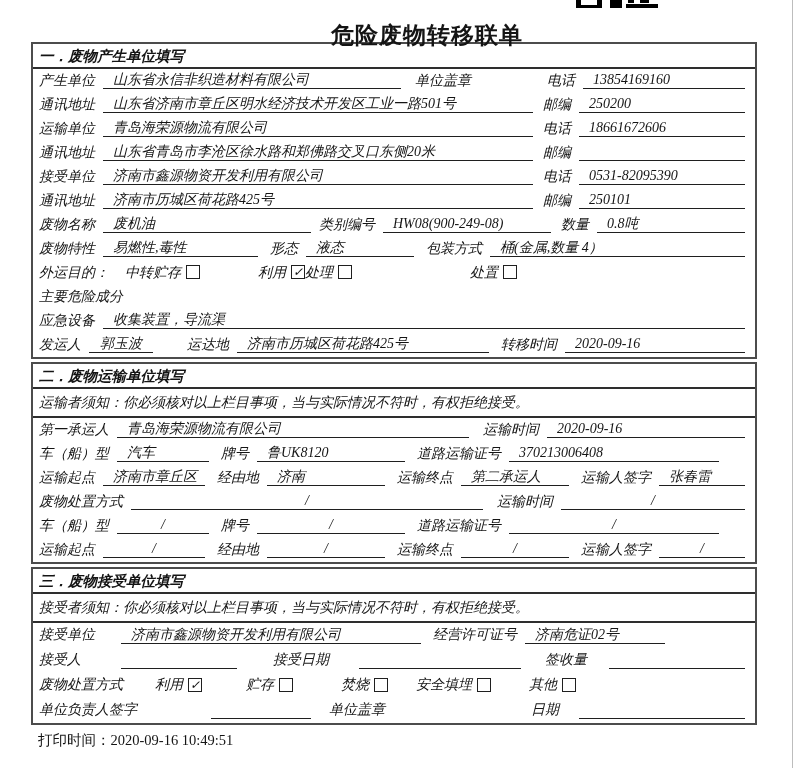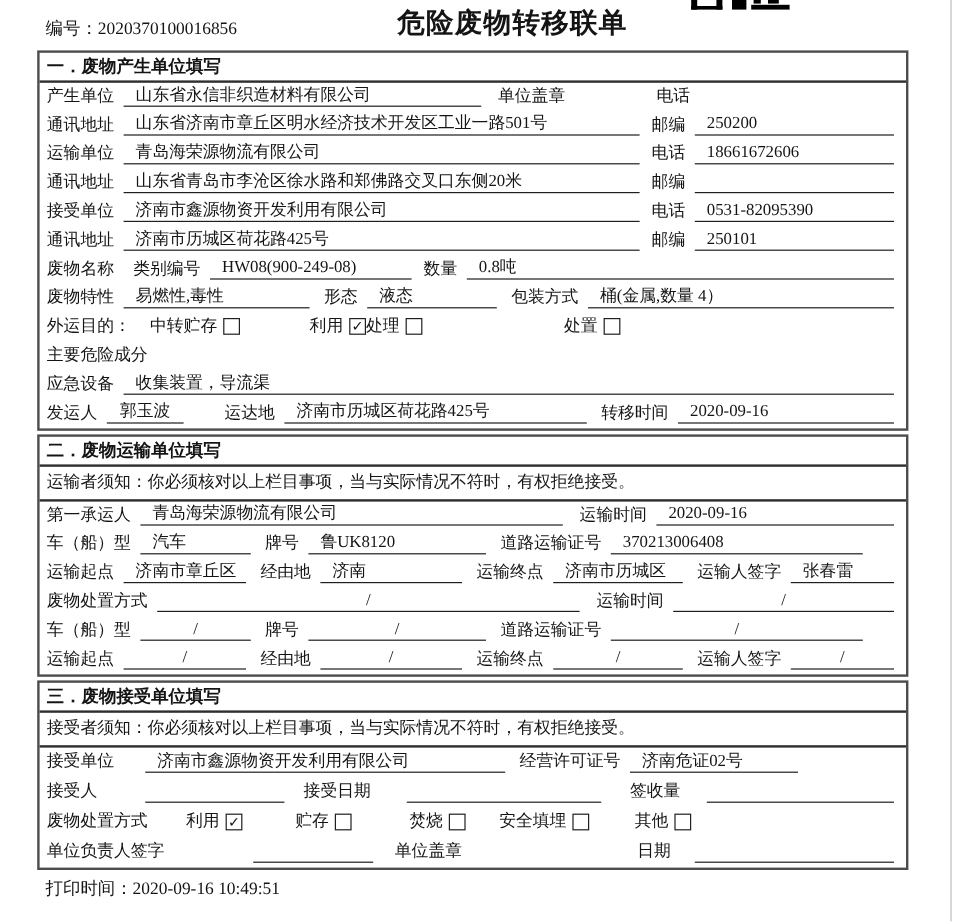--- a/index.html
+++ b/index.html
@@ -6,26 +6,26 @@
   body{
     width:796px;height:768px;position:relative;overflow:hidden;
     font-family:"Liberation Serif","DejaVu Serif",serif;
     color:#141414;
   }
   .page-edge{position:absolute;top:0;bottom:0;right:3px;width:1px;background:#bdbdbd;}
 
   
   .doc-header{position:relative;height:42px;}
   .doc-number{position:absolute;left:38px;top:14px;font-size:14.5px;white-space:nowrap;}
-  .doc-title{position:absolute;left:331px;top:4px;margin:0;font-size:23px;font-weight:bold;letter-spacing:1px;white-space:nowrap;}
+  .doc-title{position:absolute;left:331px;top:20px;margin:0;font-size:23px;font-weight:bold;letter-spacing:1px;white-space:nowrap;}
   .qr{position:absolute;left:576px;top:0;width:82px;height:8px;}
   .qr div{position:absolute;background:#000;}
 
   
-  .form-box{border:2px solid #4c4c4c;margin:0 39px 3px 31px;background:#fff;}
+  .form-box{border:2px solid #4c4c4c;margin:0 39px 3px 31px;background:#fff;font-style:italic;}
   .sec-title{font-weight:bold;font-size:14.5px;padding:3px 6px 2px 6px;border-bottom:2px solid #2e2e2e;line-height:18px;}
   .notice-row{border-bottom:2px solid #2e2e2e;padding:4px 6px 4px 6px;font-size:14px;line-height:19px;white-space:nowrap;}
 
   .row{display:flex;align-items:center;height:24px;padding:0 10px 2px 6px;font-size:14px;white-space:nowrap;box-sizing:border-box;}
   .s2 .row{height:24px}
   .s3 .row{height:25px}
   .lbl{flex:0 0 auto;margin-right:8px;line-height:17px;}
   .u{border-bottom:1px solid #1f1f1f;height:18px;line-height:17px;padding:0 4px 0 10px;box-sizing:border-box;flex:0 0 auto;overflow:hidden;}
   .fx{flex:1 1 auto;}
   .ctr{text-align:center;padding:0;}
@@ -34,43 +34,41 @@
   .cb-item{display:flex;align-items:center;}
   .cb-label{line-height:17px;}
   .cb{display:inline-block;width:12px;height:12px;border:1.5px solid #1f1f1f;margin-left:5px;font-size:12px;line-height:12px;text-align:center;color:#111;box-sizing:content-box;}
 
   .print-time{margin:6px 0 0 38px;font-size:14.5px;white-space:nowrap;}
 </style>
 </head>
 <body>
 
 <div class="doc-header">
-  <div class="doc-number">
-    <span>编号：</span><span>2020370100016856</span>
-  </div>
   <h1 class="doc-title">危险废物转移联单</h1>
   <div class="qr">
     <div style="left:0;top:0;width:5px;height:8px;"></div>
     <div style="left:21px;top:0;width:5px;height:8px;"></div>
     <div style="left:0;top:5px;width:26px;height:3px;"></div>
     <div style="left:34px;top:0;width:12px;height:8px;"></div>
     <div style="left:52px;top:0;width:6px;height:3px;"></div>
     <div style="left:64px;top:0;width:9px;height:3px;"></div>
     <div style="left:50px;top:4px;width:32px;height:4px;"></div>
   </div>
 </div>
 
 <div class="form-box s1">
   <div class="sec-title">一．废物产生单位填写</div>
 
   <div class="row">
     <span class="lbl">产生单位</span>
     <span class="u" style="width:298px">山东省永信非织造材料有限公司</span>
     <span class="lbl" style="margin-left:14px">单位盖章</span>
     <span class="lbl" style="margin-left:68px">电话</span>
+    <span class="u fx">13854169160</span>
   </div>
 
   <div class="row">
     <span class="lbl">通讯地址</span>
     <span class="u" style="width:430px">山东省济南市章丘区明水经济技术开发区工业一路501号</span>
     <span class="lbl" style="margin-left:10px">邮编</span>
     <span class="u fx">250200</span>
   </div>
 
   <div class="row">
@@ -96,20 +94,21 @@
 
   <div class="row">
     <span class="lbl">通讯地址</span>
     <span class="u" style="width:430px">济南市历城区荷花路425号</span>
     <span class="lbl" style="margin-left:10px">邮编</span>
     <span class="u fx">250101</span>
   </div>
 
   <div class="row">
     <span class="lbl">废物名称</span>
+    <span class="u" style="width:208px">废机油</span>
     <span class="lbl" style="margin-left:8px">类别编号</span>
     <span class="u" style="width:168px">HW08(900-249-08)</span>
     <span class="lbl" style="margin-left:10px">数量</span>
     <span class="u fx">0.8吨</span>
   </div>
 
   <div class="row">
     <span class="lbl">废物特性</span>
     <span class="u" style="width:155px">易燃性,毒性</span>
     <span class="lbl" style="margin-left:12px">形态</span>
@@ -177,21 +176,21 @@
     <span class="lbl" style="margin-left:12px">道路运输证号</span>
     <span class="u fx" style="margin-right:26px">370213006408</span>
   </div>
 
   <div class="row">
     <span class="lbl">运输起点</span>
     <span class="u" style="width:102px">济南市章丘区</span>
     <span class="lbl" style="margin-left:12px">经由地</span>
     <span class="u" style="width:118px">济南</span>
     <span class="lbl" style="margin-left:12px">运输终点</span>
-    <span class="u" style="width:108px">济南市历城区</span>
+    <span class="u" style="width:108px">第二承运人</span>
     <span class="lbl" style="margin-left:12px">运输人签字</span>
     <span class="u fx">张春雷</span>
   </div>
 
   <div class="row">
     <span class="lbl">废物处置方式</span>
     <span class="u ctr" style="width:352px">/</span>
     <span class="lbl" style="margin-left:14px">运输时间</span>
     <span class="u fx ctr">/</span>
   </div>
@@ -224,21 +223,21 @@
   <div class="row">
     <span class="lbl">接受单位</span>
     <span class="u" style="width:300px;margin-left:18px">济南市鑫源物资开发利用有限公司</span>
     <span class="lbl" style="margin-left:12px">经营许可证号</span>
     <span class="u fx" style="margin-right:80px">济南危证02号</span>
   </div>
 
   <div class="row">
     <span class="lbl">接受人</span>
     <span class="u" style="width:116px;margin-left:32px"></span>
-    <span class="lbl" style="margin-left:16px">接受日期</span>
+    <span class="lbl" style="margin-left:36px">接受日期</span>
     <span class="u" style="width:162px;margin-left:22px"></span>
     <span class="lbl" style="margin-left:24px">签收量</span>
     <span class="u fx" style="margin-left:14px"></span>
   </div>
 
   <div class="row">
     <span class="lbl">废物处置方式</span>
     <span class="cb-item" style="margin-left:24px">
       <span class="cb-label">利用</span>
       <span class="cb">✓</span>

